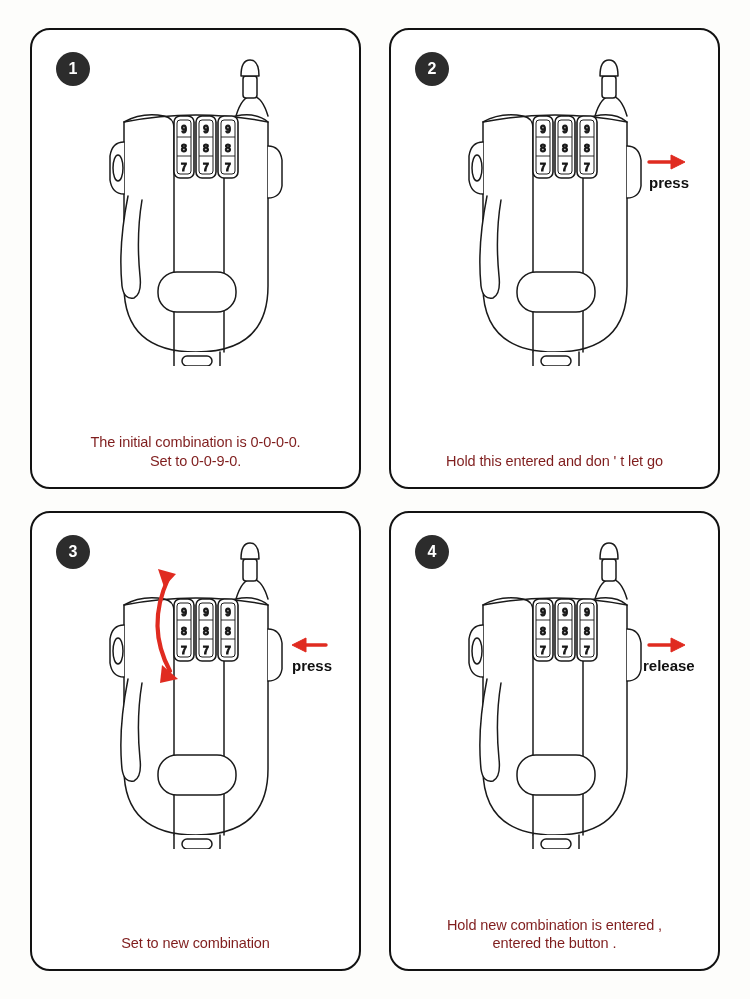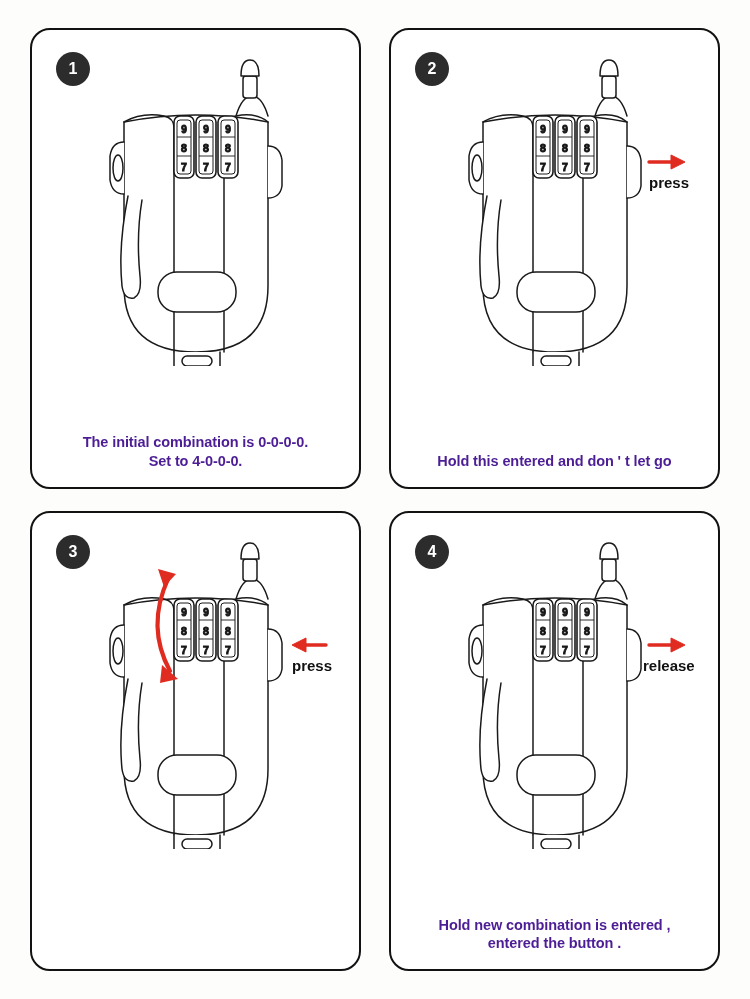--- a/index.html
+++ b/index.html
@@ -61,22 +61,22 @@
     justify-content: center;
     padding-top: 6px;
   }
   .art svg {
     display: block;
   }
   .caption {
     flex: 0 0 auto;
     text-align: center;
     font-size: 14.5px;
-    font-weight: bold;
-    color: #4c1d95;
+    font-weight: normal;
+    color: #7f1d1d;
     line-height: 1.28;
     padding: 0 14px 16px 14px;
     box-sizing: border-box;
     letter-spacing: -0.1px;
   }
   .caption .line2 {
     display: block;
   }
   .label {
     font-family: "Liberation Sans", sans-serif;
@@ -146,21 +146,21 @@
             <line x1="175" y1="120" x2="189" y2="120" stroke-width="0.9"></line>
             <text x="182" y="97" font-family="'Liberation Sans',sans-serif" font-size="10" font-weight="bold" fill="#111" text-anchor="middle">9</text>
             <text x="182" y="116" font-family="'Liberation Sans',sans-serif" font-size="10.5" font-weight="bold" fill="#111" text-anchor="middle">8</text>
             <text x="182" y="135" font-family="'Liberation Sans',sans-serif" font-size="10.5" font-weight="bold" fill="#111" text-anchor="middle">7</text>
           </g>
         </g>
       </svg>
     </div>
     <div class="caption">
       <span>The initial combination is 0-0-0-0.</span>
-      <span class="line2">Set to 4-0-0-0.</span>
+      <span class="line2">Set to 0-0-9-0.</span>
     </div>
   </div>
 
   <div class="card">
     <div class="badge">2</div>
     <div class="art">
       <svg width="300" height="330" viewBox="0 0 300 330">
         <g fill="none" stroke="#1a1a1a" stroke-width="1.5" stroke-linejoin="round" stroke-linecap="round">
           <path d="M78 86 L78 250 Q78 316 150 316 Q222 316 222 250 L222 86 Q150 72 78 86 Z" fill="#ffffff"></path>
           <path d="M78 86 Q96 76 118 80 Q128 82 128 92 L128 316"></path>
@@ -280,20 +280,24 @@
 
         <g>
           <g stroke="#e02b20" fill="#e02b20">
             <line x1="258" y1="126" x2="280" y2="126" stroke-width="3.4" stroke-linecap="round"></line>
             <polygon points="260,119 246,126 260,133"></polygon>
           </g>
           <text class="label" x="246" y="152">press</text>
         </g>
       </svg>
     </div>
+    <div class="caption">
+      <span>Set to new combination</span>
+      <span class="line2"></span>
+    </div>
   </div>
 
   <div class="card">
     <div class="badge">4</div>
     <div class="art">
       <svg width="300" height="330" viewBox="0 0 300 330">
         <g fill="none" stroke="#1a1a1a" stroke-width="1.5" stroke-linejoin="round" stroke-linecap="round">
           <path d="M78 86 L78 250 Q78 316 150 316 Q222 316 222 250 L222 86 Q150 72 78 86 Z" fill="#ffffff"></path>
           <path d="M78 86 Q96 76 118 80 Q128 82 128 92 L128 316"></path>
           <path d="M178 92 Q178 82 190 80 Q210 76 222 86"></path>

